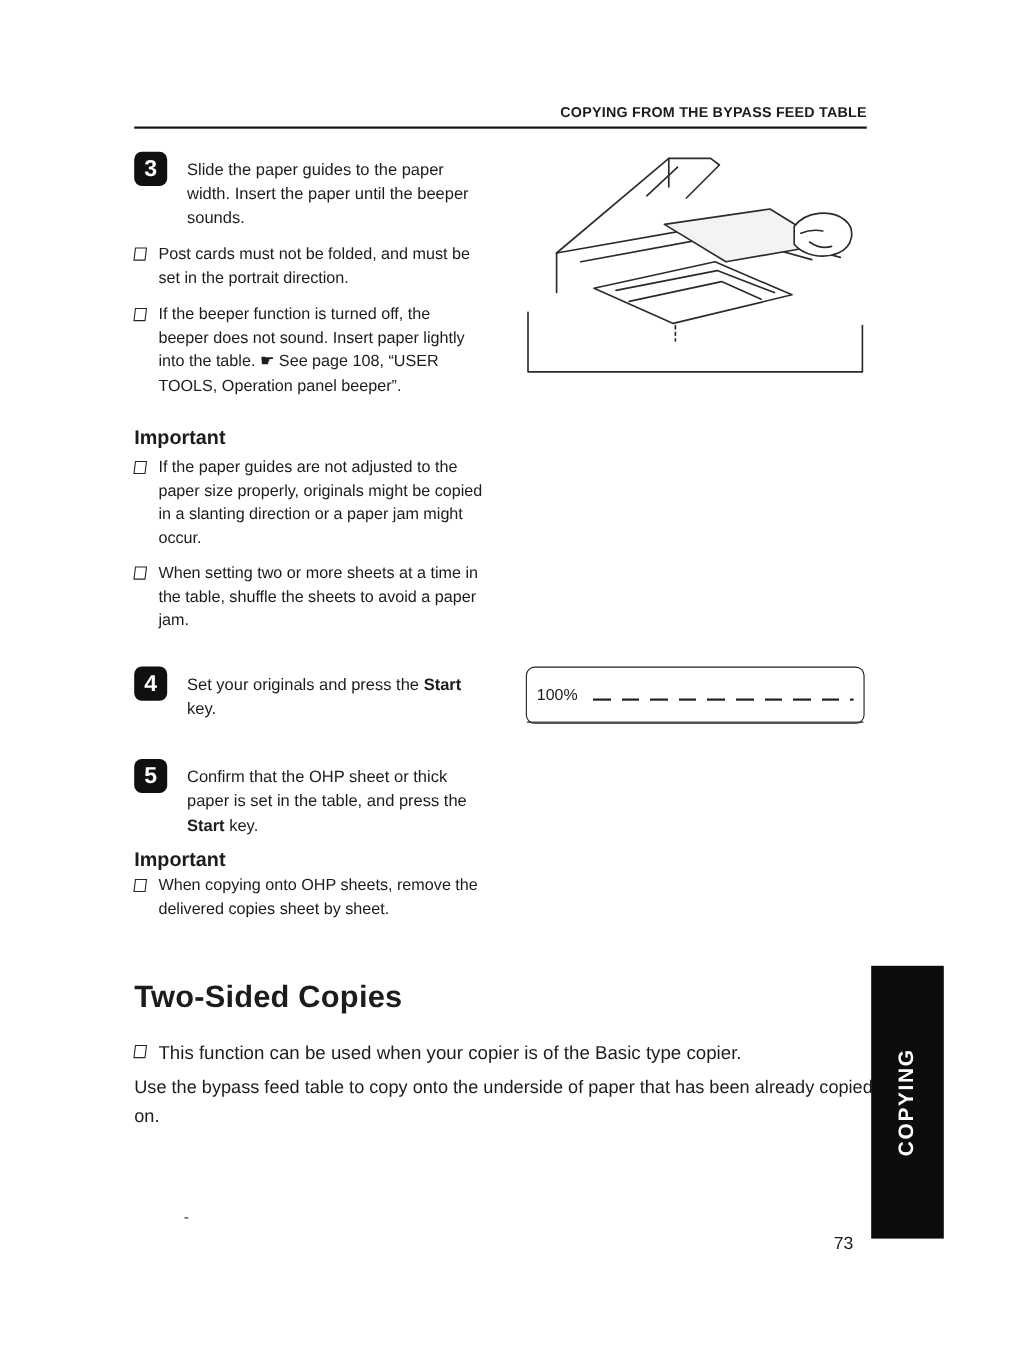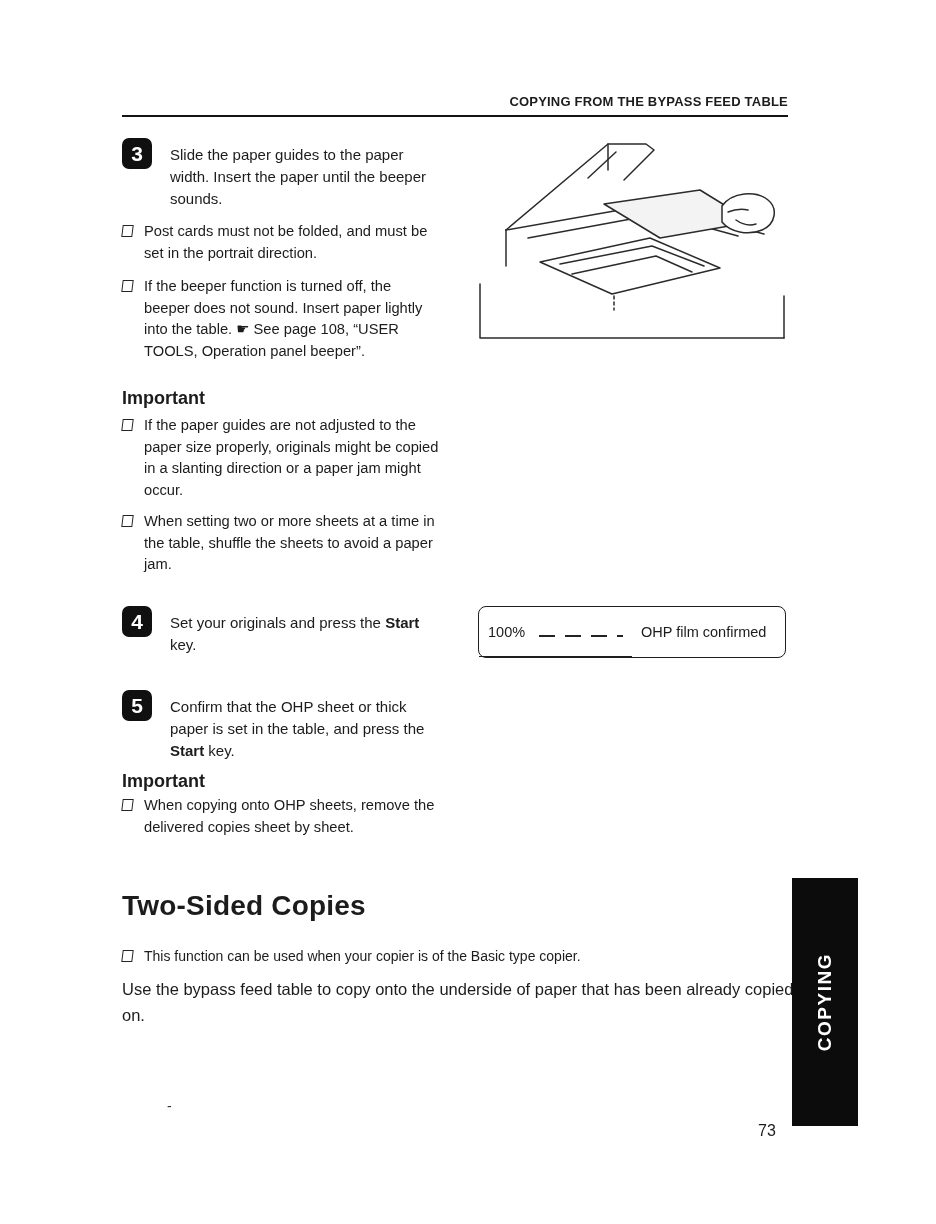--- a/index.html
+++ b/index.html
@@ -55,21 +55,21 @@
     flex:1; height:2px; margin-left:14px; margin-top:8px;
     background:repeating-linear-gradient(to right,#222 0 16px,transparent 16px 26px);
   }
   .panel-row2{flex:1; display:flex; align-items:center; padding:0 9px; font-size:14.5px;}
   
   .sec-title{
     position:absolute; left:122px; top:890px; margin:0;
     font-size:28px; font-weight:bold; letter-spacing:.2px;
   }
   .sec-note{position:absolute; left:122px; top:946px; width:640px;}
-  .sec-note .notetext{font-size:14px;}
+  .sec-note .notetext{font-size:17px;}
   .sec-par{
     position:absolute; left:122px; top:977px; width:672px; margin:0;
     font-size:16.5px; line-height:1.55;
   }
   
   .sidetab{
     position:absolute; left:792px; top:878px; width:66px; height:248px;
     background:#0c0c0c; display:flex; align-items:center; justify-content:center;
   }
   .sidetab span{
@@ -160,23 +160,20 @@
       <p class="notetext">When copying onto OHP sheets, remove the delivered copies sheet by sheet.</p>
     </div>
 
   </div>
 
   <div class="panel">
     <div class="panel-row1">
       <span>100%</span>
       <span class="panel-dash"></span>
     </div>
-    <div class="panel-row2">
-      <span>OHP film confirmed</span>
-    </div>
   </div>
 
   <h2 class="sec-title">Two-Sided Copies</h2>
   <div class="sec-note noterow">
     <span class="sq"></span>
     <p class="notetext">This function can be used when your copier is of the Basic type copier.</p>
   </div>
   <p class="sec-par">Use the bypass feed table to copy onto the underside of paper that has been already copied on.</p>
 
   <span class="stray">-</span>

